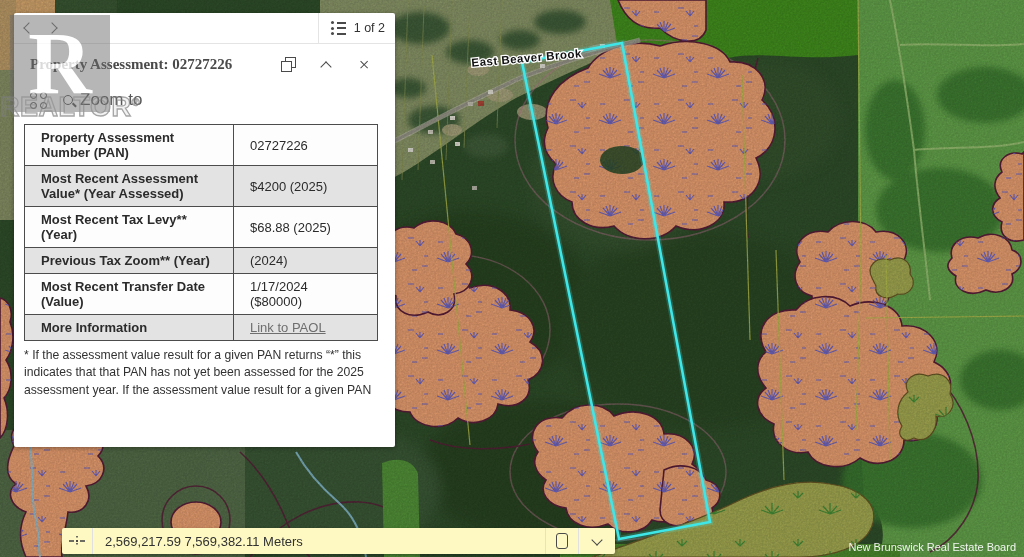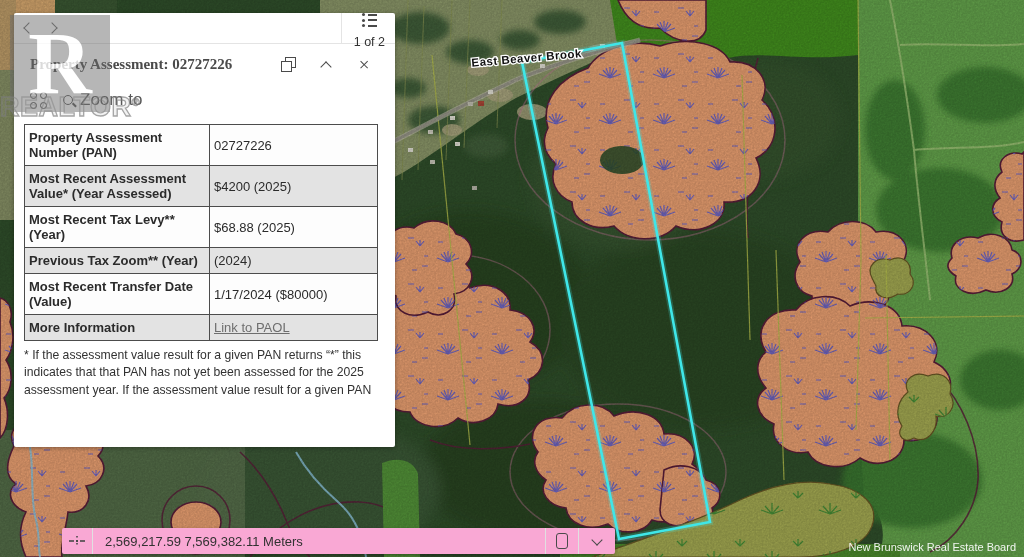--- a/index.html
+++ b/index.html
@@ -7,21 +7,21 @@
          font-family:"Liberation Sans",sans-serif;background:#31512c;}
   #map{position:absolute;left:0;top:0;width:1024px;height:557px;display:block;}
 
   
   .popup{position:absolute;left:14px;top:13px;width:381px;height:434px;background:#fff;
          box-shadow:0 1px 4px rgba(0,0,0,.35);border-radius:2px;overflow:hidden;z-index:10;
          color:#323232;}
   .strip{height:30px;display:flex;align-items:center;border-bottom:1px solid #e4e4e4;}
   .navbtn{width:26px;height:100%;display:flex;align-items:center;justify-content:center;color:#6e6e6e;cursor:pointer;}
   .strip-right{margin-left:auto;height:100%;display:flex;align-items:center;gap:8px;
-               padding:0 10px 0 12px;border-left:1px solid #e4e4e4;flex-direction:column;}
+               padding:0 10px 0 12px;border-left:1px solid #e4e4e4;}
   .pag{font-size:12.5px;color:#323232;}
   .chev{display:inline-block;width:7px;height:7px;border-right:1.8px solid currentColor;border-bottom:1.8px solid currentColor;}
   .chev.left{transform:rotate(135deg);margin-left:3px}
   .chev.right{transform:rotate(-45deg);margin-right:3px}
   .chev.up{transform:rotate(-135deg);margin-top:4px}
   .chev.down{transform:rotate(45deg);margin-bottom:3px}
   .licon{display:flex;flex-direction:column;gap:2.5px;}
   .licon i{display:flex;align-items:center;gap:2.5px;}
   .licon i::before{content:"";width:3px;height:3px;background:#4a4a4a;border-radius:50%;}
   .licon i::after{content:"";width:9px;height:2px;background:#4a4a4a;}
@@ -37,38 +37,38 @@
 
   .action-row{height:30px;display:flex;align-items:center;gap:16px;padding:0 16px;}
   .dots{display:grid;grid-template-columns:7px 7px;grid-gap:3px;}
   .dots i{width:5px;height:5px;border:1.5px solid #4a4a4a;border-radius:50%;display:block;}
   .zoomto{display:flex;align-items:center;gap:7px;color:#595959;font-size:17px;cursor:pointer;}
   .mag{width:8px;height:8px;border:1.6px solid #595959;border-radius:50%;position:relative;display:inline-block;}
   .mag::after{content:"";position:absolute;width:5px;height:1.6px;background:#595959;right:-5px;bottom:-2px;transform:rotate(45deg);}
 
   table.attrs{border-collapse:collapse;margin:9px 10px 0 10px;width:354px;
               font-size:13px;color:#2b2b2b;}
-  table.attrs td,table.attrs th{border:1px solid #4c4c4c;padding:5px 4px;vertical-align:middle;text-align:left;}
+  table.attrs td,table.attrs th{border:1px solid #4c4c4c;padding:5px 16px;vertical-align:middle;text-align:left;}
   table.attrs th{width:176px;font-weight:700;}
   table.attrs tr:nth-child(even){background:#e3e3e3;}
   table.attrs tr:nth-child(odd){background:#fdfdfd;}
   td.linkcell a{color:#6e6e6e;}
   .footnote{margin:6px 10px 0 10px;font-size:12.2px;line-height:1.42;color:#323232;}
 
   
   .watermark{position:absolute;left:0;top:0;z-index:20;pointer-events:none;opacity:.8;}
   .wm-box{position:absolute;left:10px;top:15px;width:100px;height:97px;background:rgba(108,108,108,.62);
           display:flex;align-items:center;justify-content:center;}
   .wm-box span{font-family:"Liberation Serif",serif;font-weight:700;font-size:88px;color:#fff;line-height:1;}
   .wm-text{position:absolute;left:0px;top:92px;font-size:27px;font-weight:700;letter-spacing:.5px;
            color:rgba(160,160,160,0.18);-webkit-text-stroke:1.3px rgba(125,125,125,.85);}
   .wm-text sup{font-size:11px;-webkit-text-stroke:.8px rgba(125,125,125,.85);}
 
   
-  .coordbar{position:absolute;left:62px;top:528px;width:553px;height:26px;background:#f9a8d4;z-index:10;
+  .coordbar{position:absolute;left:62px;top:528px;width:553px;height:26px;background:#fef9c3;z-index:10;
             display:flex;align-items:center;border-radius:2px;box-shadow:0 1px 3px rgba(0,0,0,.3);}
   .cb-seg{height:100%;display:flex;align-items:center;justify-content:center;}
   .cb-cross{width:30px;border-right:1px solid #e0e0e0;}
   .coords{flex:1 1 auto;padding:0 12px;font-size:13px;color:#323232;white-space:nowrap;overflow:hidden;}
   .cb-div{width:1px;height:100%;background:#e0e0e0;}
   .cb-dev{width:32px;cursor:pointer;}
   .devicon{width:10px;height:14px;border:1.5px solid #4a4a4a;border-radius:3px;display:block;}
   .cb-caret{width:36px;color:#4a4a4a;cursor:pointer;}
 
   

